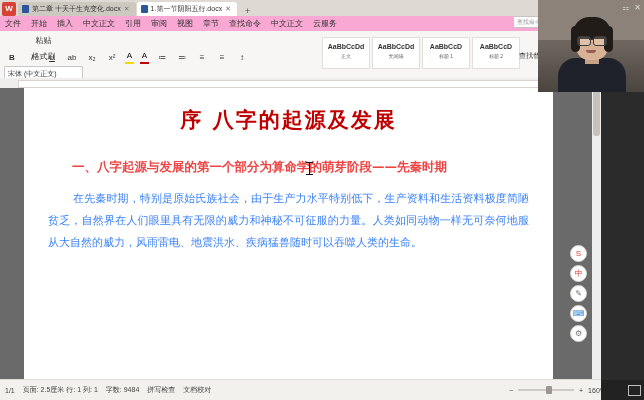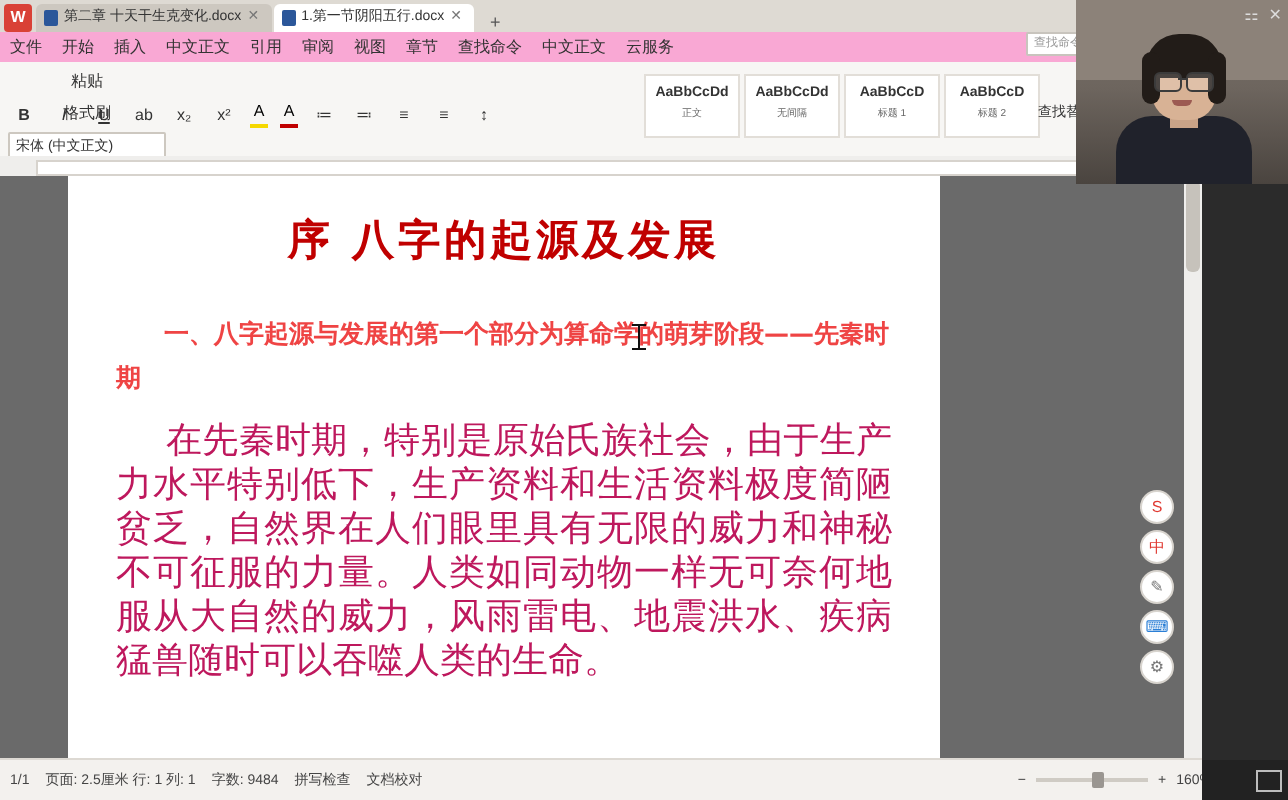--- a/index.html
+++ b/index.html
@@ -63,29 +63,29 @@
   .stylecard span{display:block;font-size:5px;color:#666;margin-top:3px;}
   .rb-far{position:absolute;right:4px;top:20px;display:flex;align-items:center;gap:4px;font-size:7px;color:#333;}
 
   
   .ruler{position:absolute;left:0;top:78px;width:601px;height:10px;background:#efeeec;
     border-bottom:1px solid #e3e0db;}
   .ruler .inner{position:absolute;left:18px;top:2px;width:520px;height:6px;background:#fff;border:1px solid #d7d3cd;}
 
   
   .pagearea{position:absolute;left:0;top:88px;width:601px;height:292px;background:#6a6a6a;overflow:hidden;}
-  .page{position:absolute;left:34px;top:0;width:436px;height:292px;background:#fff;}
+  .page{position:absolute;left:24px;top:0;width:529px;height:292px;background:#fff;}
   .doc-title{margin:18px 0 0 0;text-align:center;color:#c00000;font-weight:bold;
     font-size:21px;letter-spacing:2px;font-family:"DejaVu Sans","Liberation Sans",sans-serif;}
   .caret{position:absolute;left:285px;top:74px;width:1px;height:13px;background:#111;}
   .caret:before,.caret:after{content:"";position:absolute;left:-3px;width:7px;height:1px;background:#111;}
   .caret:before{top:0;} .caret:after{bottom:0;}
   .h1{margin:22px 24px 0 24px;color:#ef4444;font-weight:bold;font-size:12.5px;line-height:22px;
      text-indent:24px;font-family:"DejaVu Sans","Liberation Sans",sans-serif;}
-  .para{margin:10px 24px 0 24px;font-size:18px;line-height:22px;color:#be185d;text-align:justify;
+  .para{margin:10px 24px 0 24px;font-size:11px;line-height:22px;color:#3b82f6;text-align:justify;
      text-indent:25px;font-family:"DejaVu Sans","Liberation Sans",sans-serif;}
 
   
   .docscroll{position:absolute;right:0;top:88px;width:9px;height:292px;background:#efeeec;}
   .docscroll .thumb{position:absolute;left:1px;top:2px;width:7px;height:46px;background:#c6c2bb;border-radius:3px;}
 
   
   .floatbar{position:absolute;right:14px;bottom:58px;display:flex;flex-direction:column;gap:3px;}
   .fb{width:15px;height:15px;border-radius:50%;background:#fff;border:1px solid #d8d4ce;
      font-size:8px;line-height:15px;text-align:center;color:#e03a32;}

